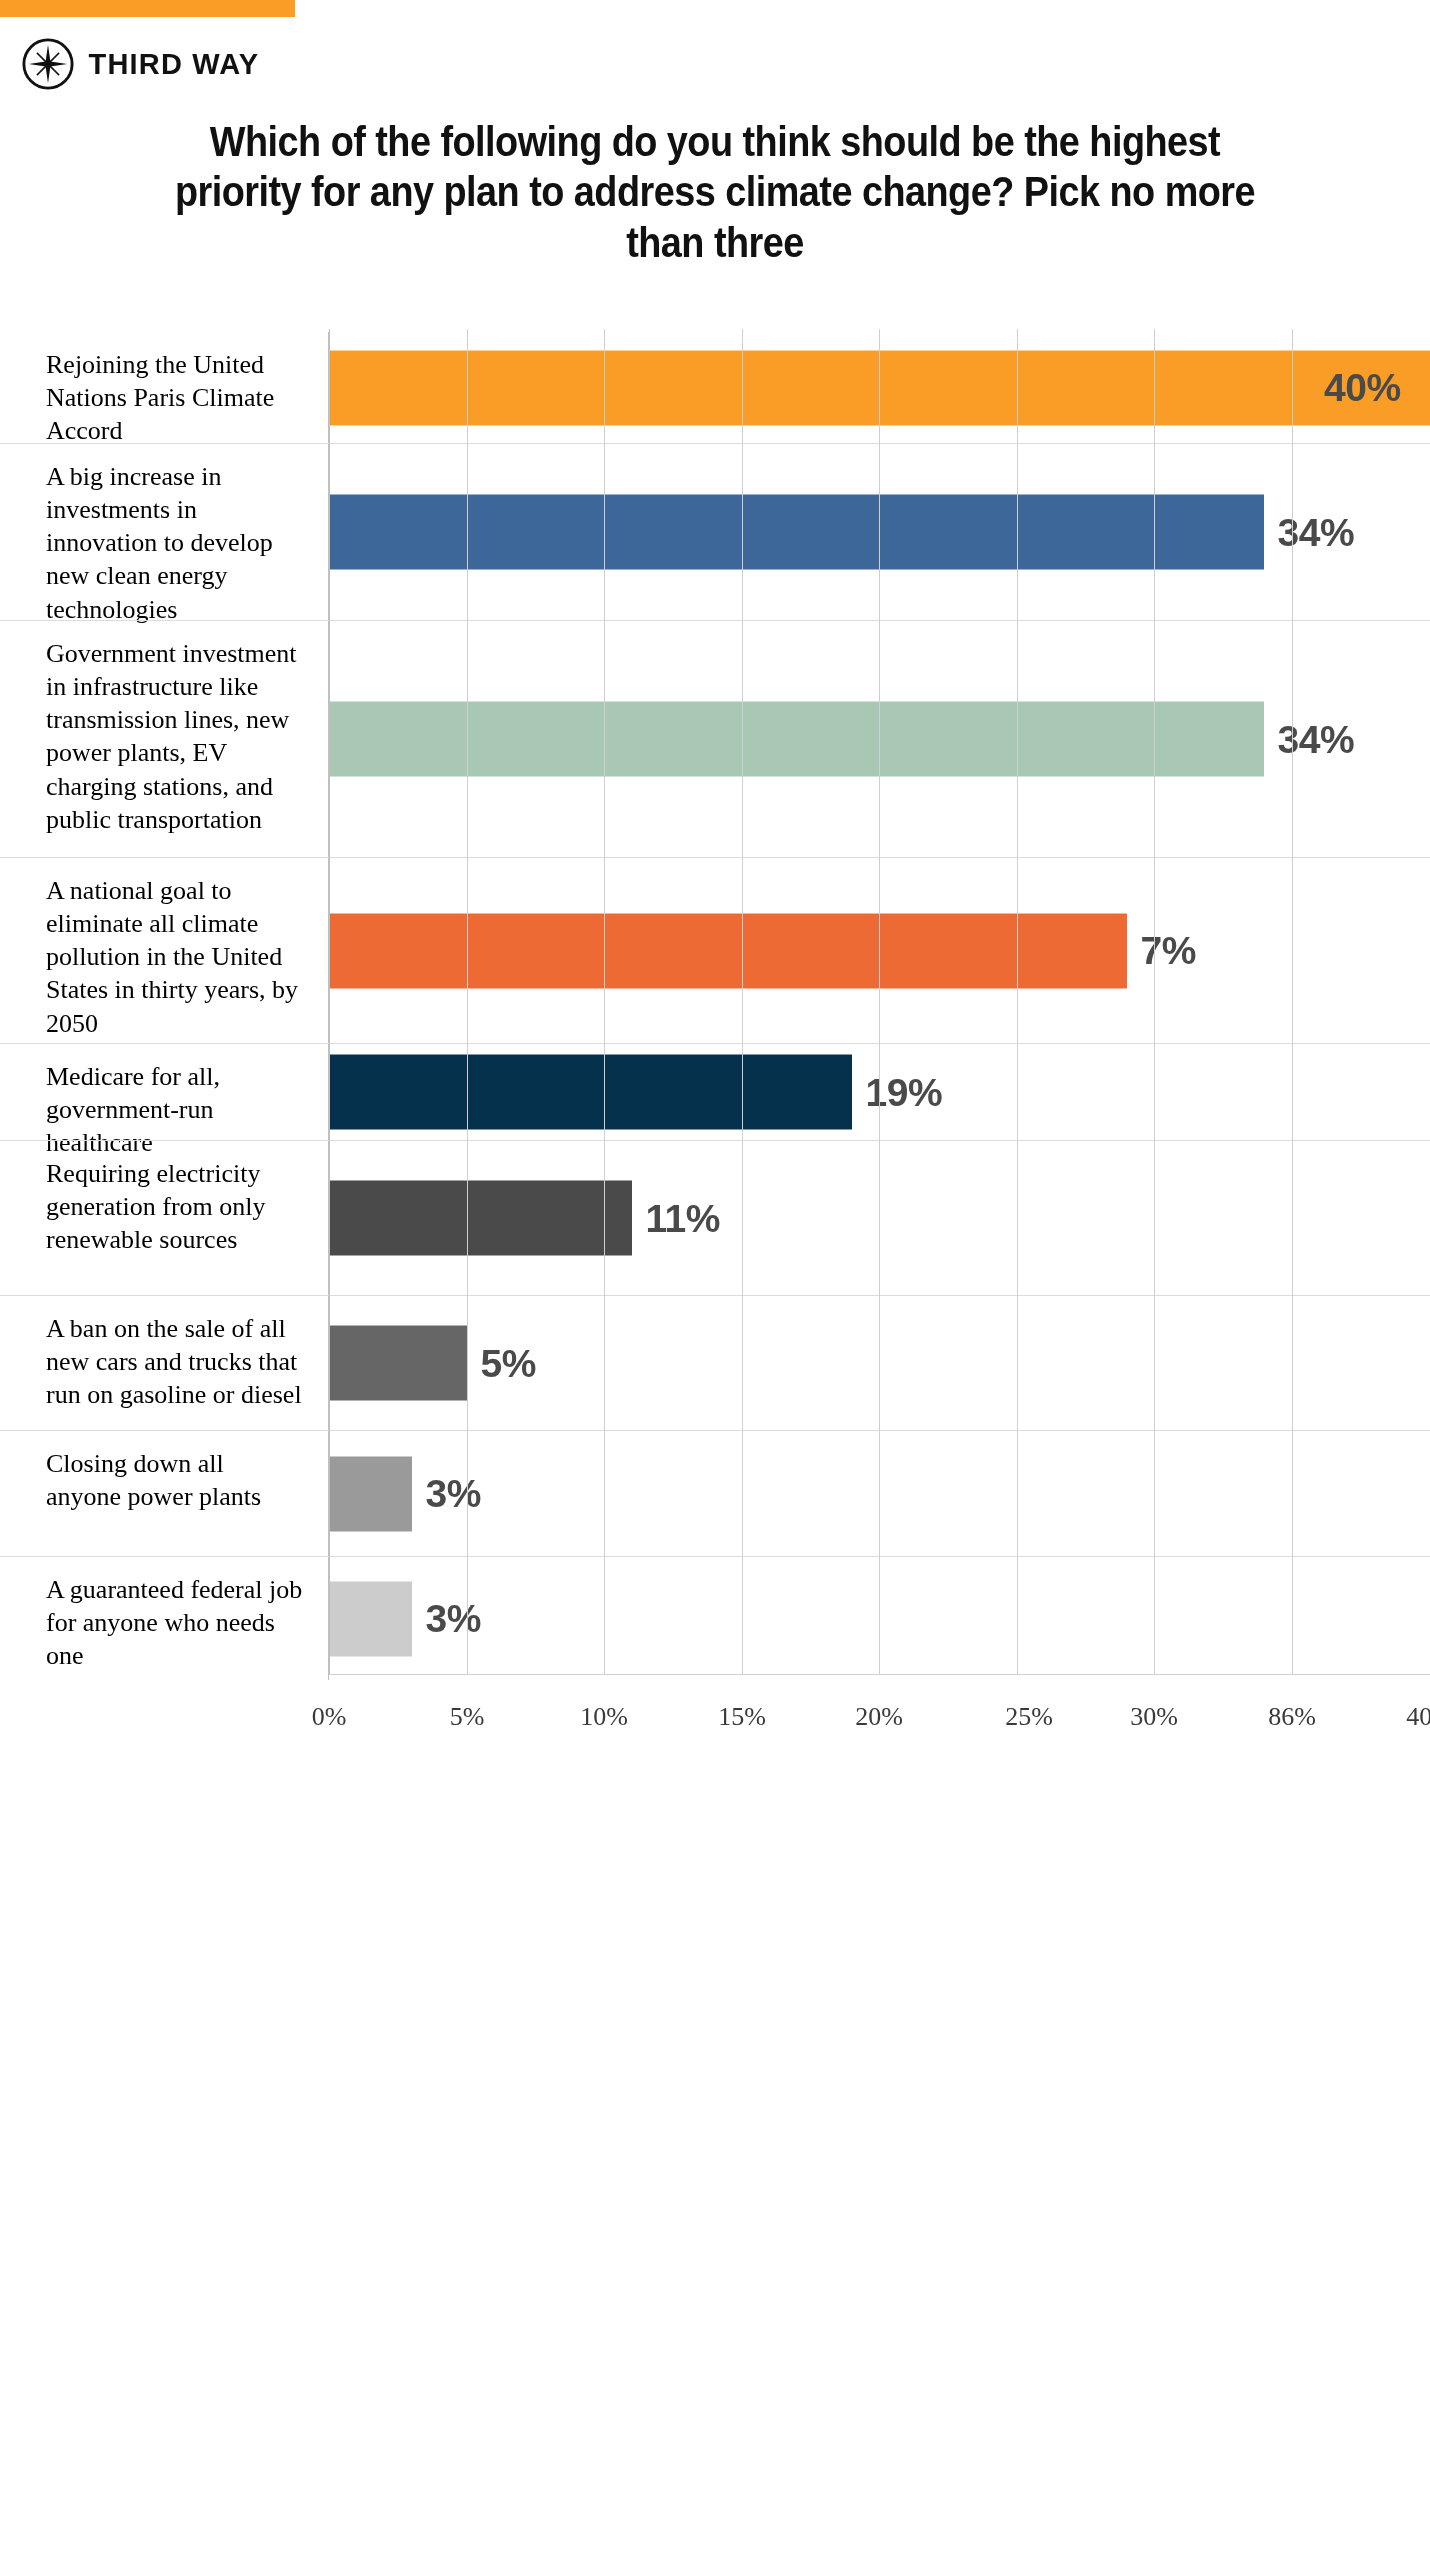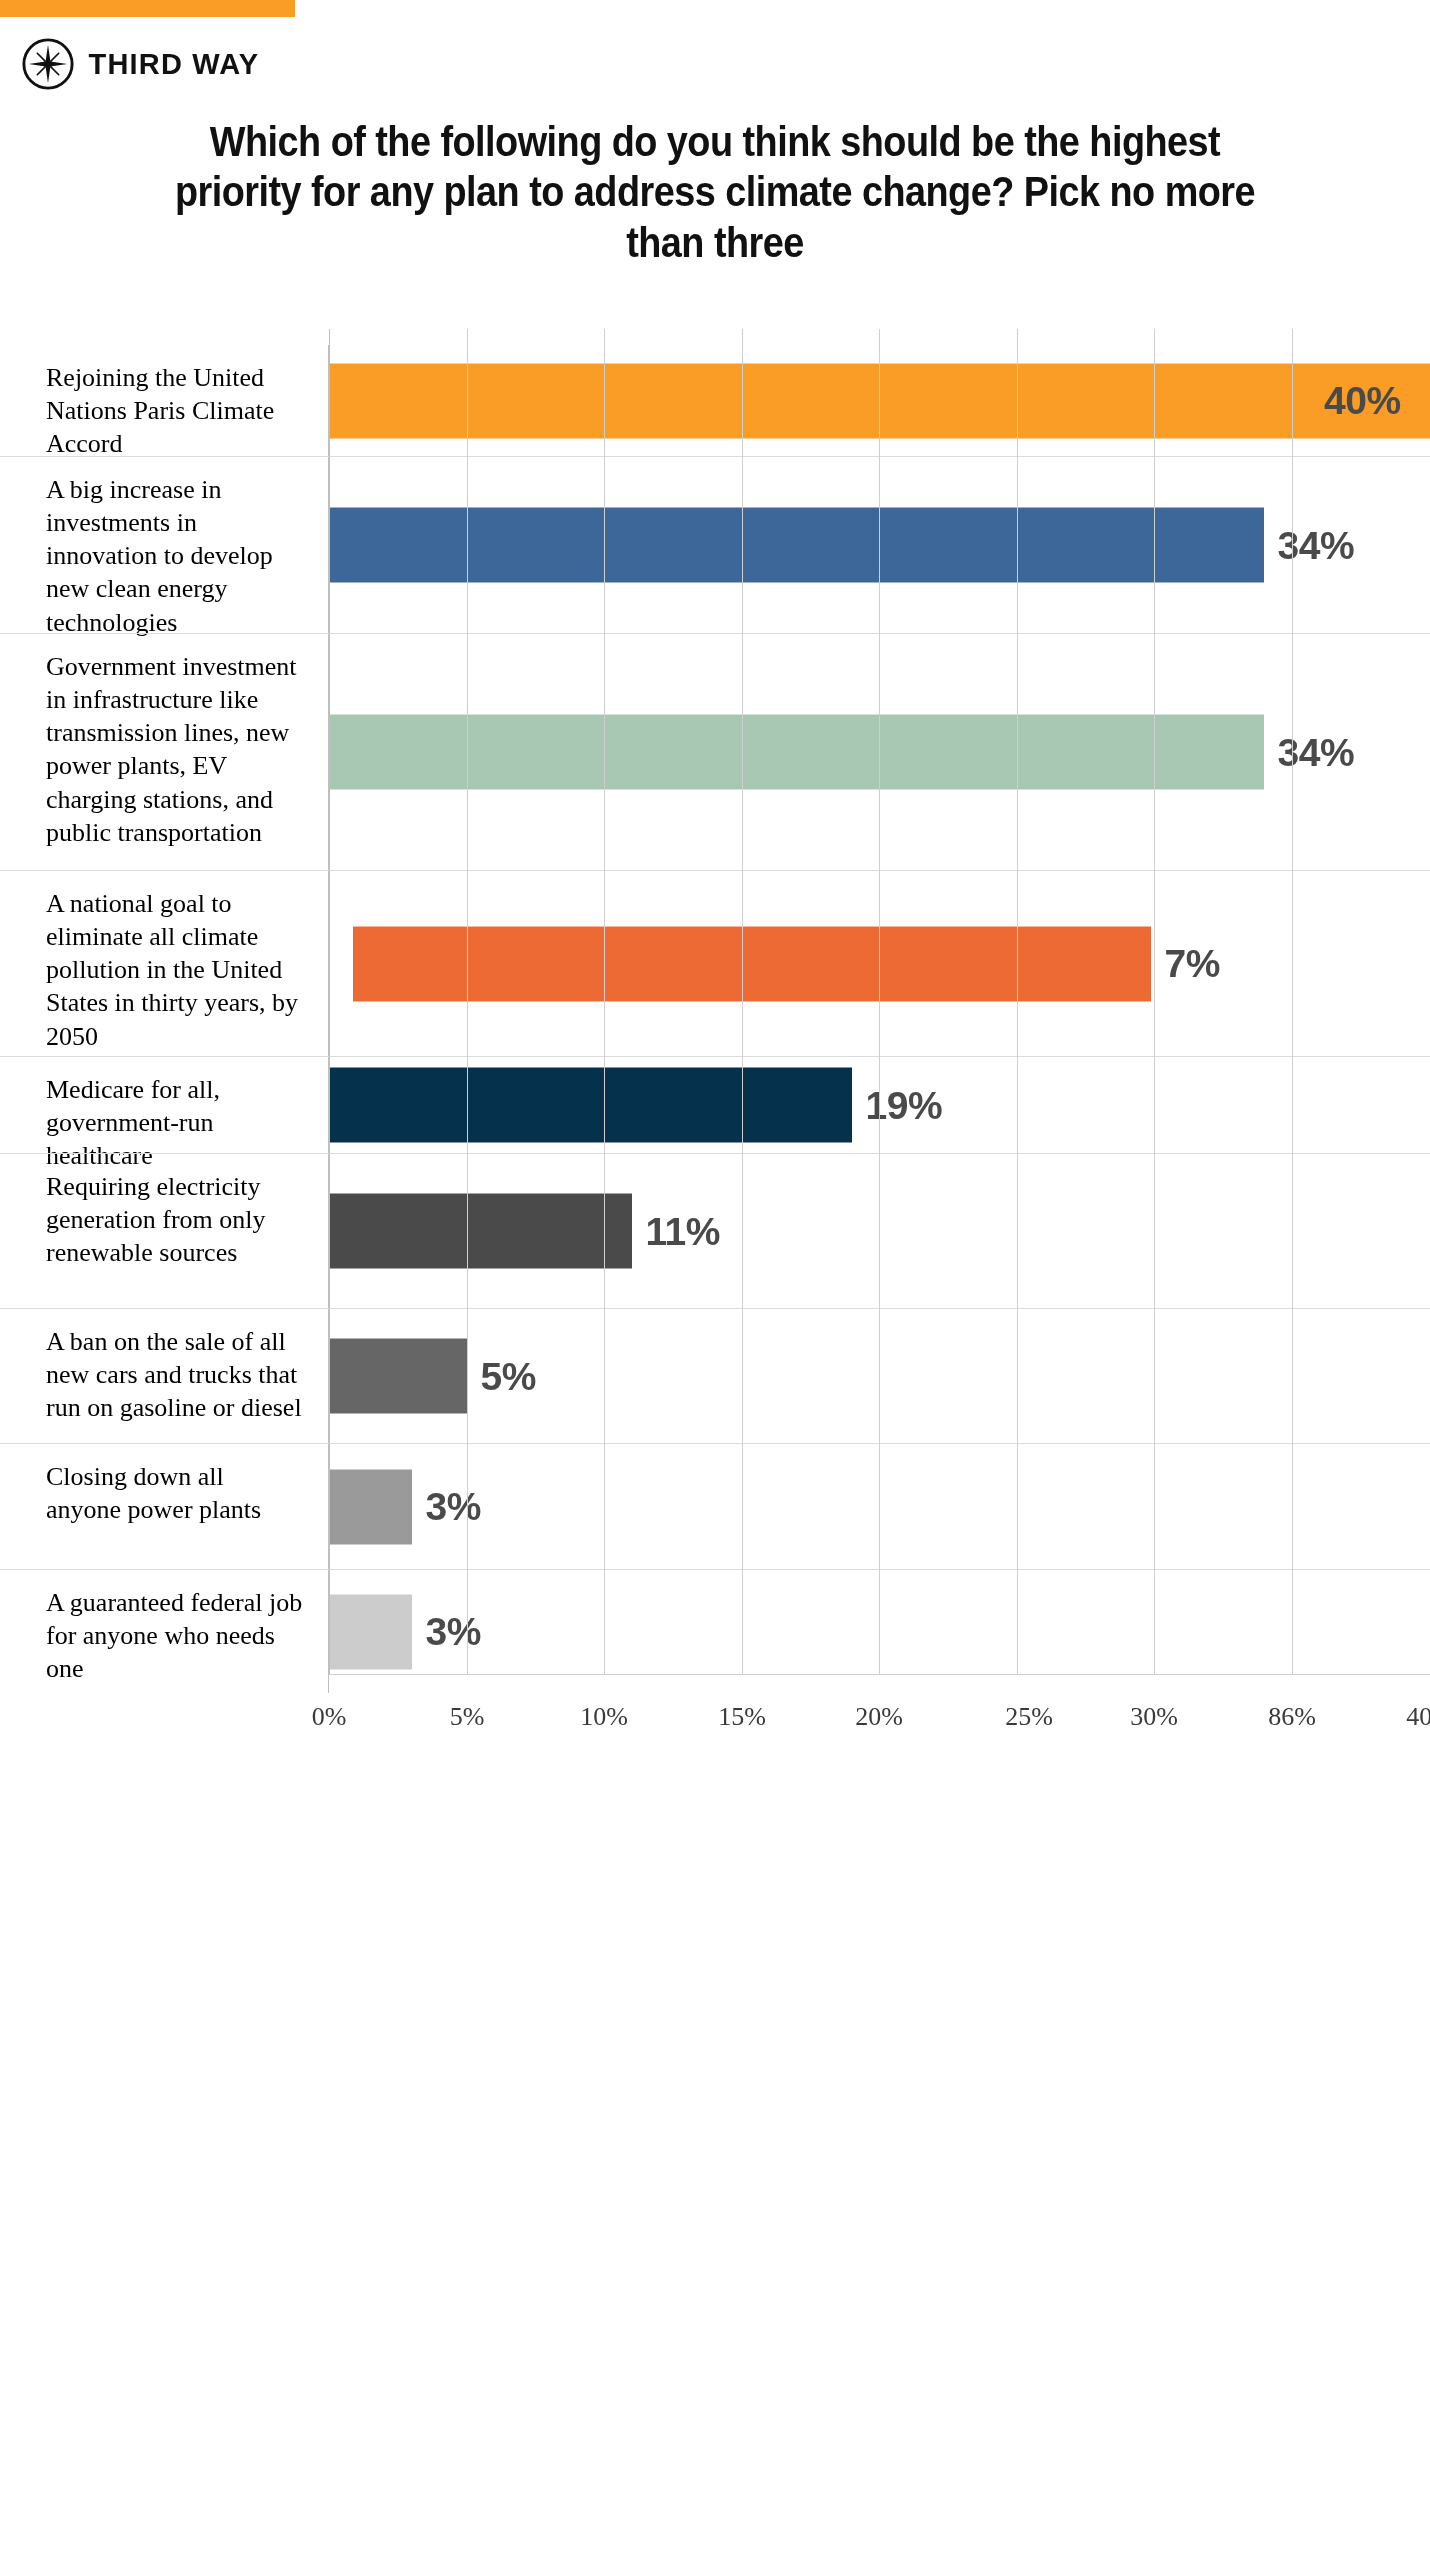--- a/index.html
+++ b/index.html
@@ -60,21 +60,21 @@
   
   #chart {
     position: absolute;
     left: 0;
     top: 329px;
     width: 1430px;
     height: 2126px;
   }
   .rows {
     position: absolute;
-    left: 0; top: 16px;
+    left: 0; top: 3px;
     width: 1430px;
   }
   .row {
     position: relative;
     display: flex;
     align-items: stretch;
     border-top: 1px solid #DCDCDC;
   }
   .row:first-child { border-top: none; }
 
@@ -212,21 +212,21 @@
         </div>
         <div class="row" style="height: 237px;">
           <div class="row-label">Government investment in infrastructure like transmission lines, new power plants, EV charging stations, and public transportation</div>
           <div class="row-plot">
             <div class="bar-wrap">
               <div class="bar" style="width: 935px; background: rgb(168, 200, 180);"></div>
               <div class="bar-value outside">34%</div>
             </div>
           </div>
         </div>
-        <div class="row" style="height: 186px; gap: 24px;">
+        <div class="row" style="height: 186px;">
           <div class="row-label">A national goal to eliminate all climate pollution in the United States in thirty years, by 2050</div>
           <div class="row-plot">
             <div class="bar-wrap">
               <div class="bar" style="width: 798px; background: rgb(238, 106, 53);"></div>
               <div class="bar-value outside">7%</div>
             </div>
           </div>
         </div>
         <div class="row" style="height: 97px;">
           <div class="row-label">Medicare for all, government-run healthcare</div>

